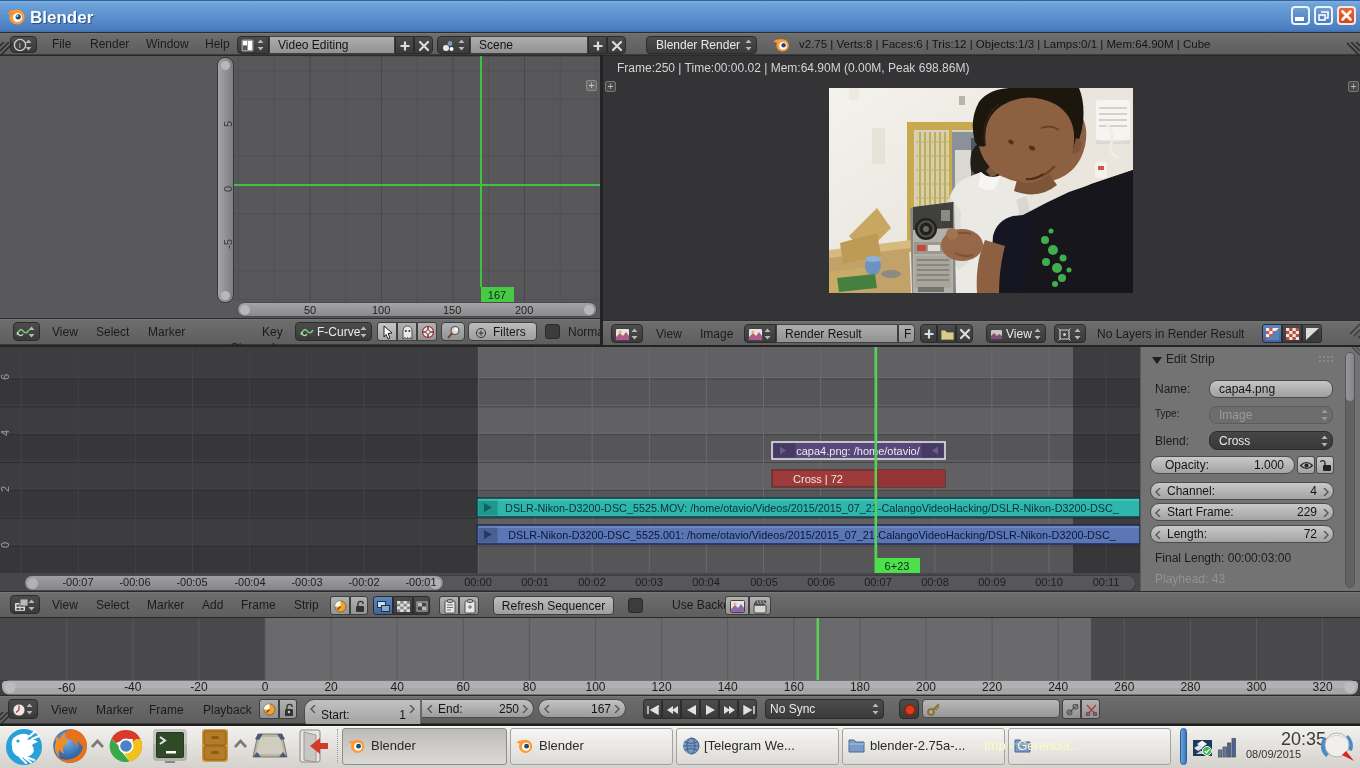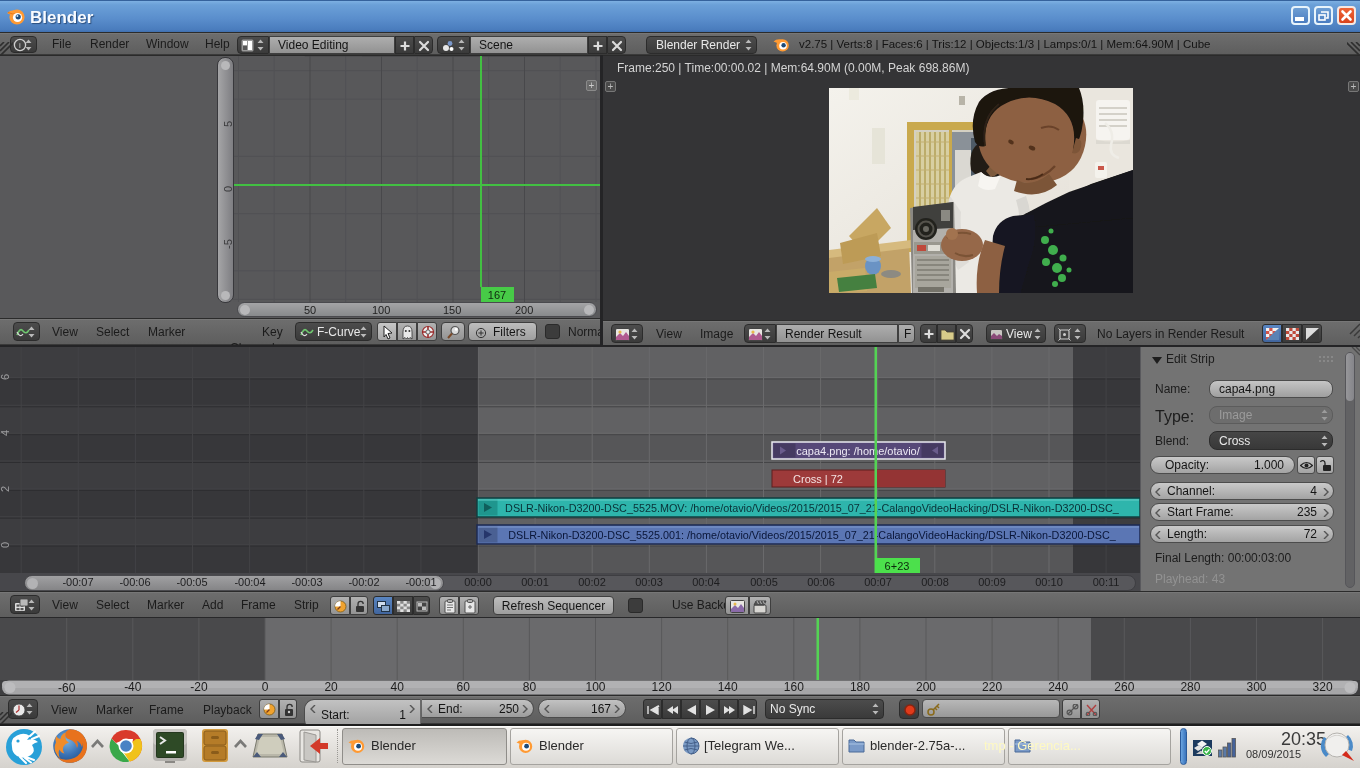--- a/index.html
+++ b/index.html
@@ -562,21 +562,21 @@
           <circle cx="2" cy="6" r="1"></circle>
           <circle cx="6" cy="6" r="1"></circle>
           <circle cx="10" cy="6" r="1"></circle>
           <circle cx="14" cy="6" r="1"></circle>
         </g>
       </svg>
  <div class="abs" style="left:1155px;top:382px;font-size:12px;color:#1c1c1c;">Name:</div>
  <div class="abs" style="left:1209px;top:380px;width:124px;height:18px;background:linear-gradient(#c5c5c5,#9f9f9f);border:1px solid #4c4c4c;border-radius:8px;">
   <div class="dt" style="left:9px;">capa4.png</div>
  </div>
- <div class="abs" style="left:1155px;top:408px;font-size:16px;color:#1c1c1c;">Type:</div>
+ <div class="abs" style="left:1155px;top:408px;font-size:10px;color:#1c1c1c;">Type:</div>
  <div class="abs" style="left:1209px;top:406px;width:124px;height:18px;background:#6d6d6d;border:1px solid #5c5c5c;border-radius:8px;">
   <div class="abs" style="left:9px;top:50%;transform:translateY(-50%);font-size:12px;color:#9b9b9b;">Image</div>
   <svg class="updn" width="9" height="14" viewBox="0 0 9 14">
           <path d="M1.5,5 L4.5,1.5 L7.5,5Z M1.5,9 L4.5,12.5 L7.5,9Z" fill="#9b9b9b"></path>
         </svg>
  </div>
  <div class="abs" style="left:1155px;top:434px;font-size:12px;color:#1c1c1c;">Blend:</div>
  <div class="abs" style="left:1209px;top:431px;width:124px;height:19px;background:linear-gradient(#464646,#383838);border:1px solid #2c2c2c;border-radius:8px;">
   <div class="wt" style="left:9px;">Cross</div>
   <svg class="updn" width="9" height="14" viewBox="0 0 9 14">
@@ -604,21 +604,21 @@
   <div class="dt" style="right:16px;">4</div>
   <svg class="abs" style="left:4px;top:5px" width="6" height="8" viewBox="0 0 6 8">
           <path d="M5,0 L1,4 L5,8" fill="none" stroke="#555" stroke-width="1.4"></path>
         </svg>
   <svg class="abs" style="right:4px;top:5px" width="6" height="8" viewBox="0 0 6 8">
           <path d="M1,0 L5,4 L1,8" fill="none" stroke="#555" stroke-width="1.4"></path>
         </svg>
  </div>
  <div class="abs" style="left:1150px;top:503px;width:184px;height:18px;background:linear-gradient(#c9c9c9,#a3a3a3);border:1px solid #4c4c4c;border-radius:9px;">
   <div class="dt" style="left:16px;">Start Frame:</div>
-  <div class="dt" style="right:16px;">235</div>
+  <div class="dt" style="right:16px;">229</div>
   <svg class="abs" style="left:4px;top:5px" width="6" height="8" viewBox="0 0 6 8">
           <path d="M5,0 L1,4 L5,8" fill="none" stroke="#555" stroke-width="1.4"></path>
         </svg>
   <svg class="abs" style="right:4px;top:5px" width="6" height="8" viewBox="0 0 6 8">
           <path d="M1,0 L5,4 L1,8" fill="none" stroke="#555" stroke-width="1.4"></path>
         </svg>
  </div>
  <div class="abs" style="left:1150px;top:525px;width:184px;height:18px;background:linear-gradient(#c9c9c9,#a3a3a3);border:1px solid #4c4c4c;border-radius:9px;">
   <div class="dt" style="left:16px;">Length:</div>
   <div class="dt" style="right:16px;">72</div>

